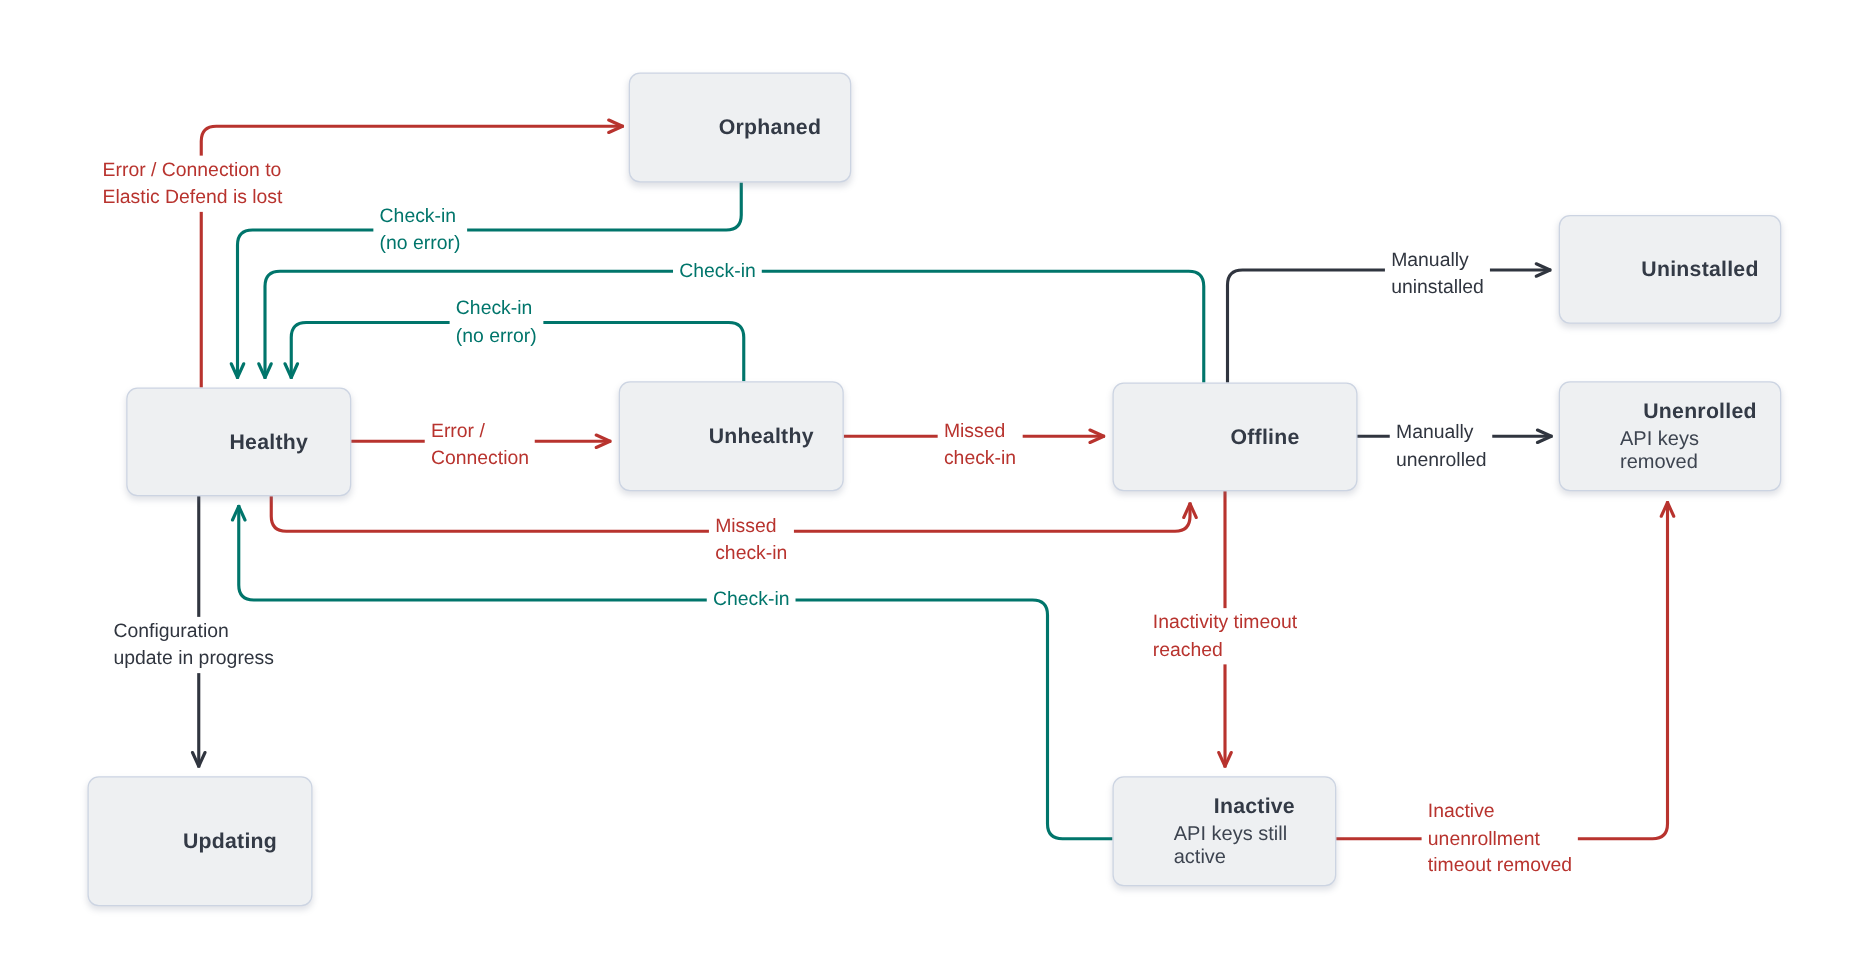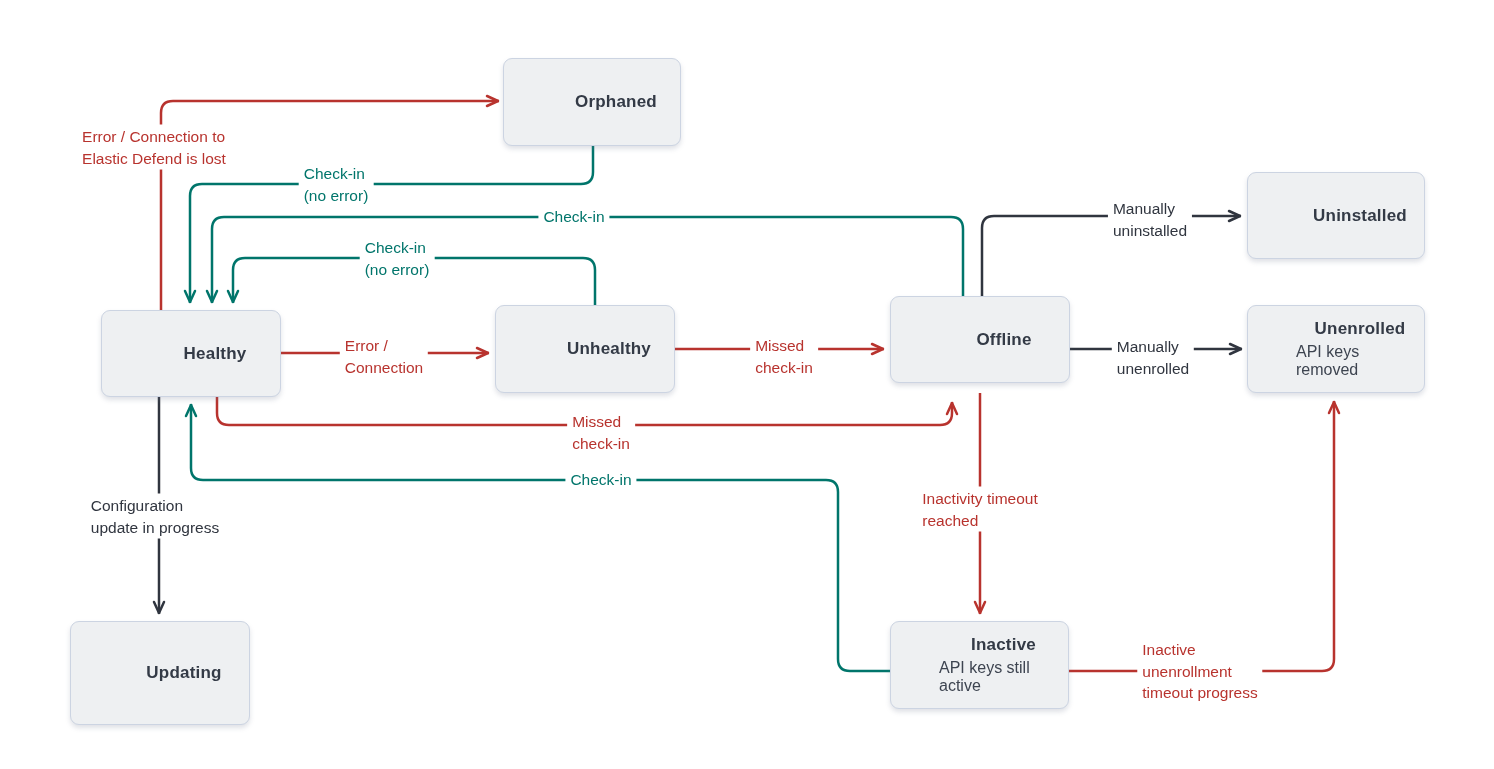--- a/index.html
+++ b/index.html
@@ -95,21 +95,21 @@
   </div>
 
   <div class="node" style="left:101px;top:310px;width:180px;height:87px">
     <div class="node-title">Healthy</div>
   </div>
 
   <div class="node" style="left:495px;top:305px;width:180px;height:88px">
     <div class="node-title">Unhealthy</div>
   </div>
 
-  <div class="node" style="left:890px;top:296px;width:180px;height:87px">
+  <div class="node" style="left:890px;top:306px;width:196px;height:87px">
     <div class="node-title">Offline</div>
   </div>
 
   <div class="node" style="left:1247px;top:305px;width:178px;height:88px">
     <div class="node-title">Unenrolled</div>
     <div class="node-subtitle">API keys removed</div>
   </div>
 
   <div class="node" style="left:70px;top:621px;width:180px;height:104px">
     <div class="node-title">Updating</div>
@@ -174,16 +174,16 @@
   </div>
 
   <div class="edge-label lbl-error" style="left:980px;top:509px">
     <div>Inactivity timeout</div>
     <div>reached</div>
   </div>
 
   <div class="edge-label lbl-error" style="left:1200px;top:671px">
     <div>Inactive</div>
     <div>unenrollment</div>
-    <div>timeout progress</div>
+    <div>timeout removed</div>
   </div>
 
 </div>
 
 </body></html>

